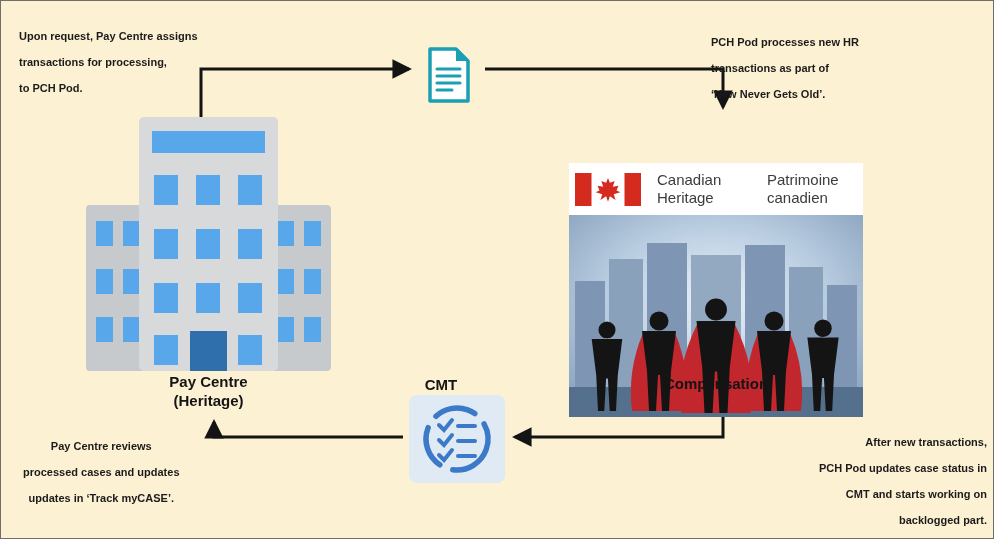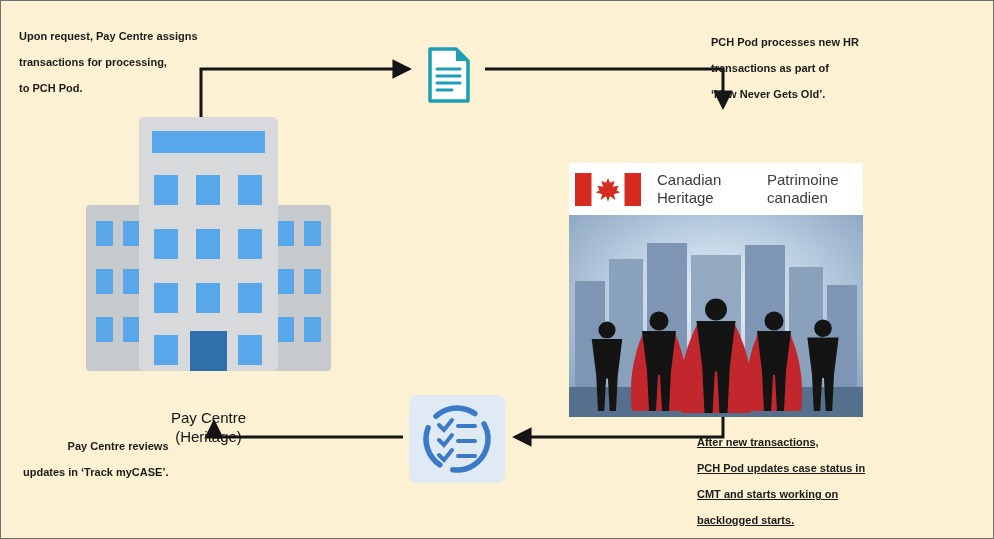--- a/index.html
+++ b/index.html
@@ -9,25 +9,25 @@
     background:#FCF1D3; border:1px solid #6e6e6e;
     font-family:"Liberation Sans", sans-serif; overflow:hidden;
   }
   .arrows{ position:absolute; left:0; top:0; width:994px; height:539px; pointer-events:none; }
   .note{
     position:absolute; font-weight:bold; font-size:11px; line-height:26px; color:#1b1b1b;
     white-space:nowrap;
   }
   .note.tl{ left:18px; top:22px; text-align:left; }
   .note.tr{ left:710px; top:28px; width:274px; }
-  .note.bl{ left:22px; top:432px; text-align:right; }
-  .note.br{ left:696px; top:428px; width:290px; text-align:left;text-decoration:underline; }
+  .note.bl{ left:22px; top:432px; text-align:center; }
+  .note.br{ left:696px; top:428px; width:290px; text-align:right; }
   .label{
-    position:absolute; font-weight:normal; font-size:15px; line-height:19px;
-    color:#141414; text-align:center;margin-top:36px;
+    position:absolute; font-weight:bold; font-size:15px; line-height:19px;
+    color:#141414; text-align:center;
   }
   .label.pay-centre{ left:85px; top:371px; width:245px; }
   .label.clt{ left:568px; top:373px; width:294px; }
   .label.cmt{ left:392px; top:374px; width:96px; }
   .doc-icon{ position:absolute; left:418px; top:44px; width:58px; height:60px; }
   .building{ position:absolute; left:85px; top:116px; width:245px; height:254px; }
   .heritage{ position:absolute; left:568px; top:114px; width:294px; height:178px;margin-top:48px; }
   .fip-header{
     position:relative; width:294px; height:52px; background:#ffffff;
   }
@@ -65,28 +65,29 @@
   </div>
 
   <div class="note tr">
     <div>PCH Pod processes new HR</div>
     <div>transactions as part of</div>
     <div>‘New Never Gets Old’.</div>
   </div>
 
   <div class="note bl">
     <div>Pay Centre reviews</div>
+    <div>processed cases and updates</div>
     <div>updates in ‘Track myCASE’.</div>
   </div>
 
   <div class="note br">
     <div>After new transactions,</div>
     <div>PCH Pod updates case status in</div>
     <div>CMT and starts working on</div>
-    <div>backlogged starts.</div>
+    <div>backlogged part.</div>
   </div>
 
   <div class="doc-icon">
     <svg width="58" height="60" viewBox="0 0 58 60">
       <path d="M11,4 h26 l12,12 v40 h-38 z" fill="#ffffff" stroke="#1B9FB5" stroke-width="3.5" stroke-linejoin="round"></path>
       <path d="M37,4 l12,12 h-12 z" fill="#1B9FB5"></path>
       <line x1="18" y1="24" x2="41" y2="24" stroke="#1B9FB5" stroke-width="3" stroke-linecap="round"></line>
       <line x1="18" y1="31" x2="41" y2="31" stroke="#1B9FB5" stroke-width="3" stroke-linecap="round"></line>
       <line x1="18" y1="38" x2="41" y2="38" stroke="#1B9FB5" stroke-width="3" stroke-linecap="round"></line>
       <line x1="18" y1="45" x2="33" y2="45" stroke="#1B9FB5" stroke-width="3" stroke-linecap="round"></line>
@@ -206,20 +207,21 @@
 
         <g transform="translate(254,196) scale(0.92)">
           <circle cx="0" cy="-90" r="9.5" fill="#141414"></circle>
           <path d="M-17,-80 L17,-80 L12,-40 L10,0 L3,0 L1,-36 L-1,-36 L-3,0 L-10,0 L-12,-40 Z" fill="#141414"></path>
         </g>
       </g>
     </svg>
   </div>
 
   <div class="label clt">
+    <div>Compensation</div>
   </div>
 
   <div class="label cmt">CMT</div>
 
   <div class="cmt-box">
     <svg width="96" height="88" viewBox="0 0 96 88">
       <circle cx="48" cy="44" r="31" fill="none" stroke="#3B79C9" stroke-width="5.5" stroke-dasharray="42 14" stroke-linecap="round" transform="rotate(20 48 44)"></circle>
       <g stroke="#3B79C9" stroke-width="4" stroke-linecap="round" fill="none">
         <path d="M30,30 l5,5 l8,-10"></path>
         <line x1="49" y1="31" x2="66" y2="31"></line>

